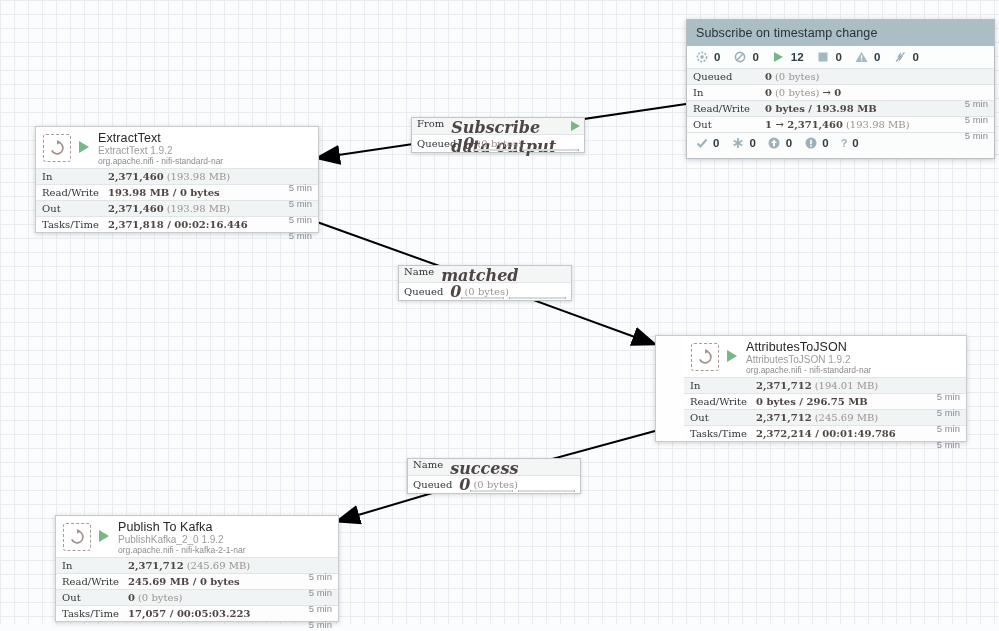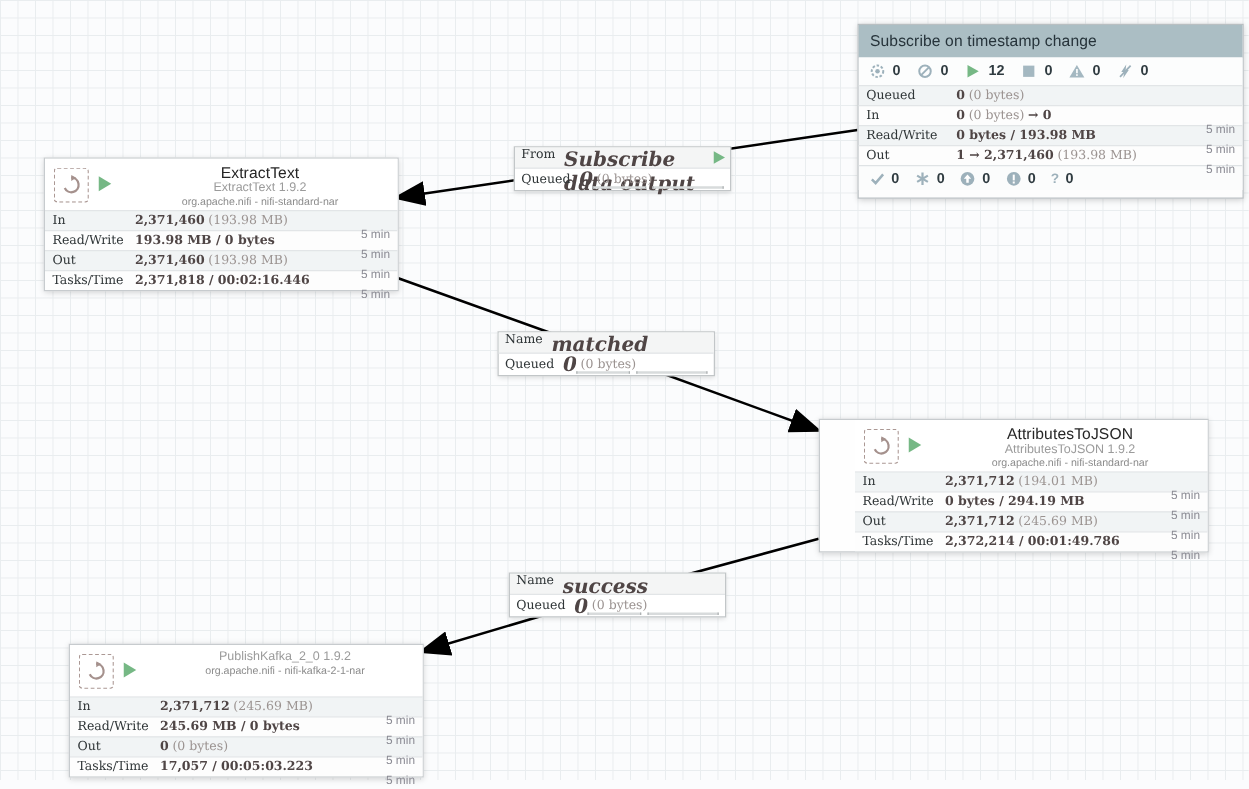--- a/index.html
+++ b/index.html
@@ -16,21 +16,21 @@
     background-size:14px 14px;
   }
   svg.wires{position:absolute;left:0;top:0;z-index:1;}
 
   
   .proc{
     position:absolute;width:282px;background:#fefefe;
     border:1px solid #c7cbce;box-shadow:0 1px 5px rgba(0,0,0,.18);
     z-index:2;
   }
-  .proc-header{height:41px;position:relative;background:#fff;text-align:center;}
+  .proc-header{height:41px;position:relative;background:#fff;}
   .proc-icon{
     position:absolute;left:7px;top:7px;width:26px;height:26px;
     border:1px dashed #ab9894;border-radius:3px;background:#fff;
     display:flex;align-items:center;justify-content:center;
   }
   .run-tri{
     position:absolute;left:43px;top:14px;width:0;height:0;
     border-left:10px solid #76b885;border-top:6px solid transparent;border-bottom:6px solid transparent;
   }
   .proc-titleblock{margin-left:62px;padding-top:4px;line-height:1.15;}
@@ -263,21 +263,21 @@
         <div class="proc-bundle">org.apache.nifi - nifi-standard-nar</div>
       </div>
     </div>
     <div class="stat-row alt">
       <span class="stat-label">In</span>
       <span class="stat-value"><span class="b">2,371,712</span><span class="l">(194.01 MB)</span></span>
       <span class="period">5 min</span>
     </div>
     <div class="stat-row">
       <span class="stat-label">Read/Write</span>
-      <span class="stat-value"><span class="b">0 bytes / 294.19 MB</span><span class="l"></span></span>
+      <span class="stat-value"><span class="b">0 bytes / 296.75 MB</span><span class="l"></span></span>
       <span class="period">5 min</span>
     </div>
     <div class="stat-row alt">
       <span class="stat-label">Out</span>
       <span class="stat-value"><span class="b">2,371,712</span><span class="l">(245.69 MB)</span></span>
       <span class="period">5 min</span>
     </div>
     <div class="stat-row">
       <span class="stat-label">Tasks/Time</span>
       <span class="stat-value"><span class="b">2,372,214 / 00:01:49.786</span><span class="l"></span></span>
@@ -288,20 +288,21 @@
   <div class="proc" style="left:55px;top:515px;">
     <div class="proc-header">
       <span class="proc-icon">
         <svg width="16" height="16" viewBox="0 0 16 16">
             <path d="M8,2.2 A5.8,5.8 0 1 1 2.8,10.4" fill="none" stroke="#a5918d" stroke-width="1.8"></path>
             <polygon points="8,0 12,2.2 8,4.8" fill="#a5918d"></polygon>
           </svg>
       </span>
       <span class="run-tri"></span>
       <div class="proc-titleblock">
+        <div class="proc-title">Publish To Kafka</div>
         <div class="proc-type">PublishKafka_2_0 1.9.2</div>
         <div class="proc-bundle">org.apache.nifi - nifi-kafka-2-1-nar</div>
       </div>
     </div>
     <div class="stat-row alt">
       <span class="stat-label">In</span>
       <span class="stat-value"><span class="b">2,371,712</span><span class="l">(245.69 MB)</span></span>
       <span class="period">5 min</span>
     </div>
     <div class="stat-row">

